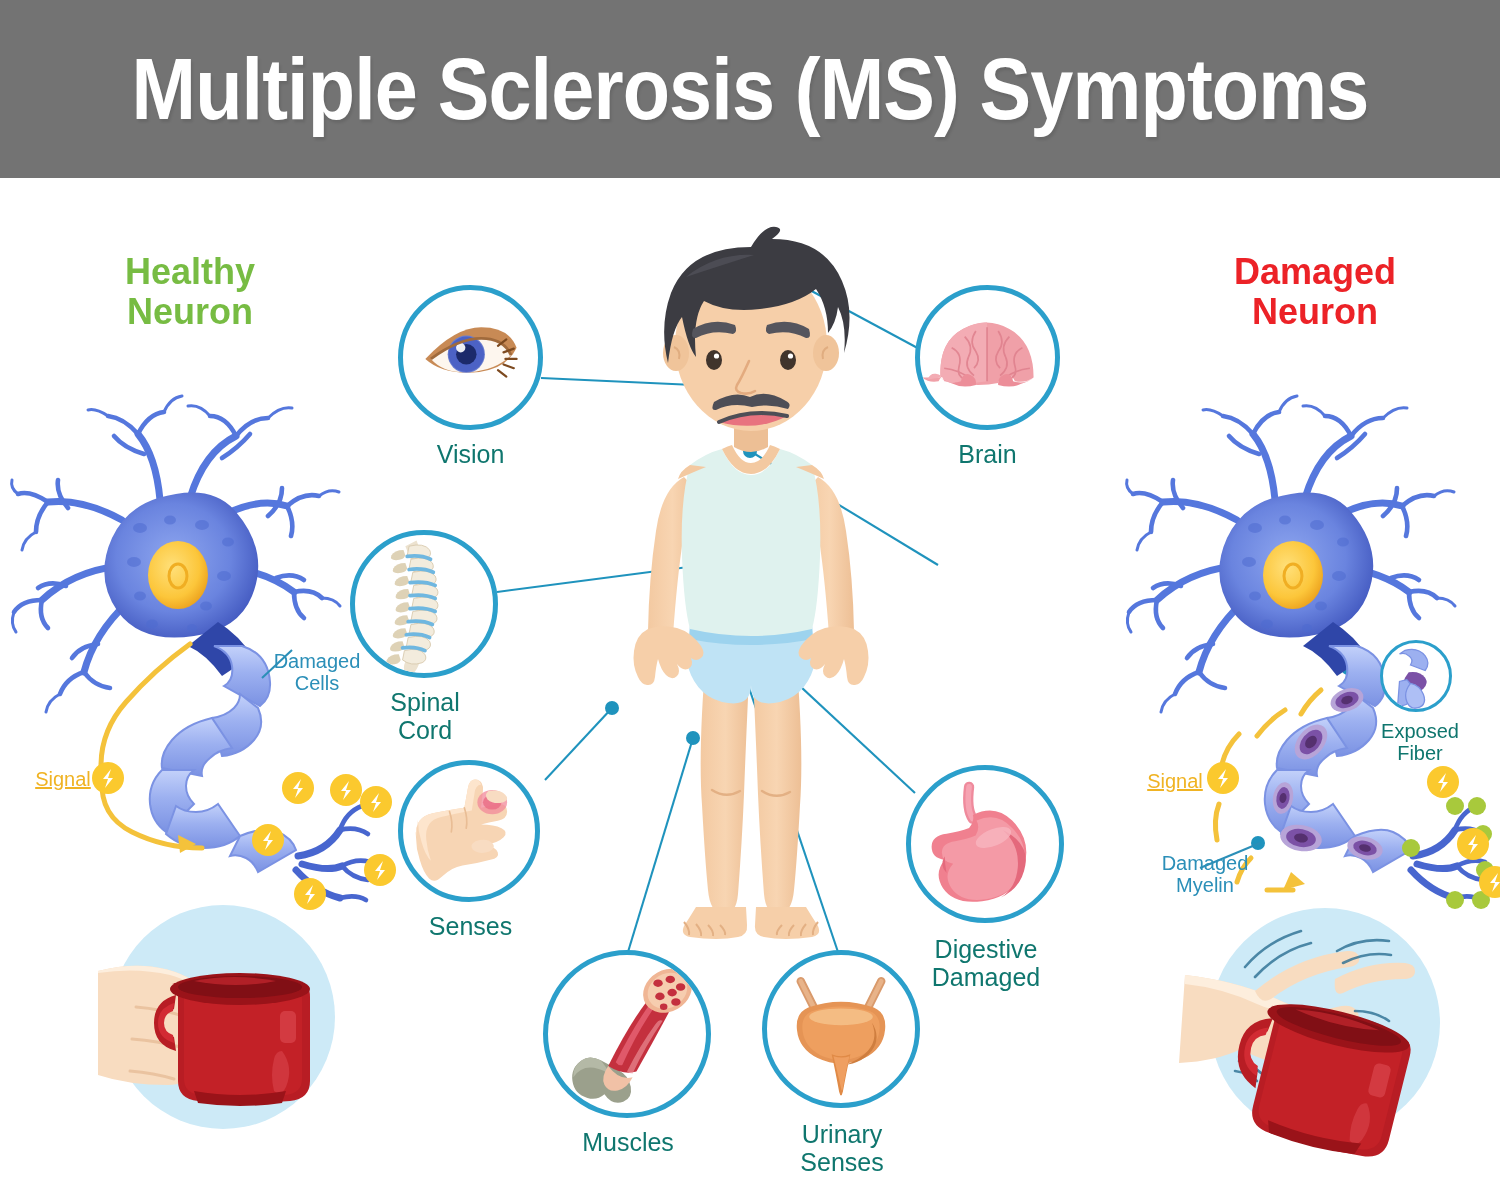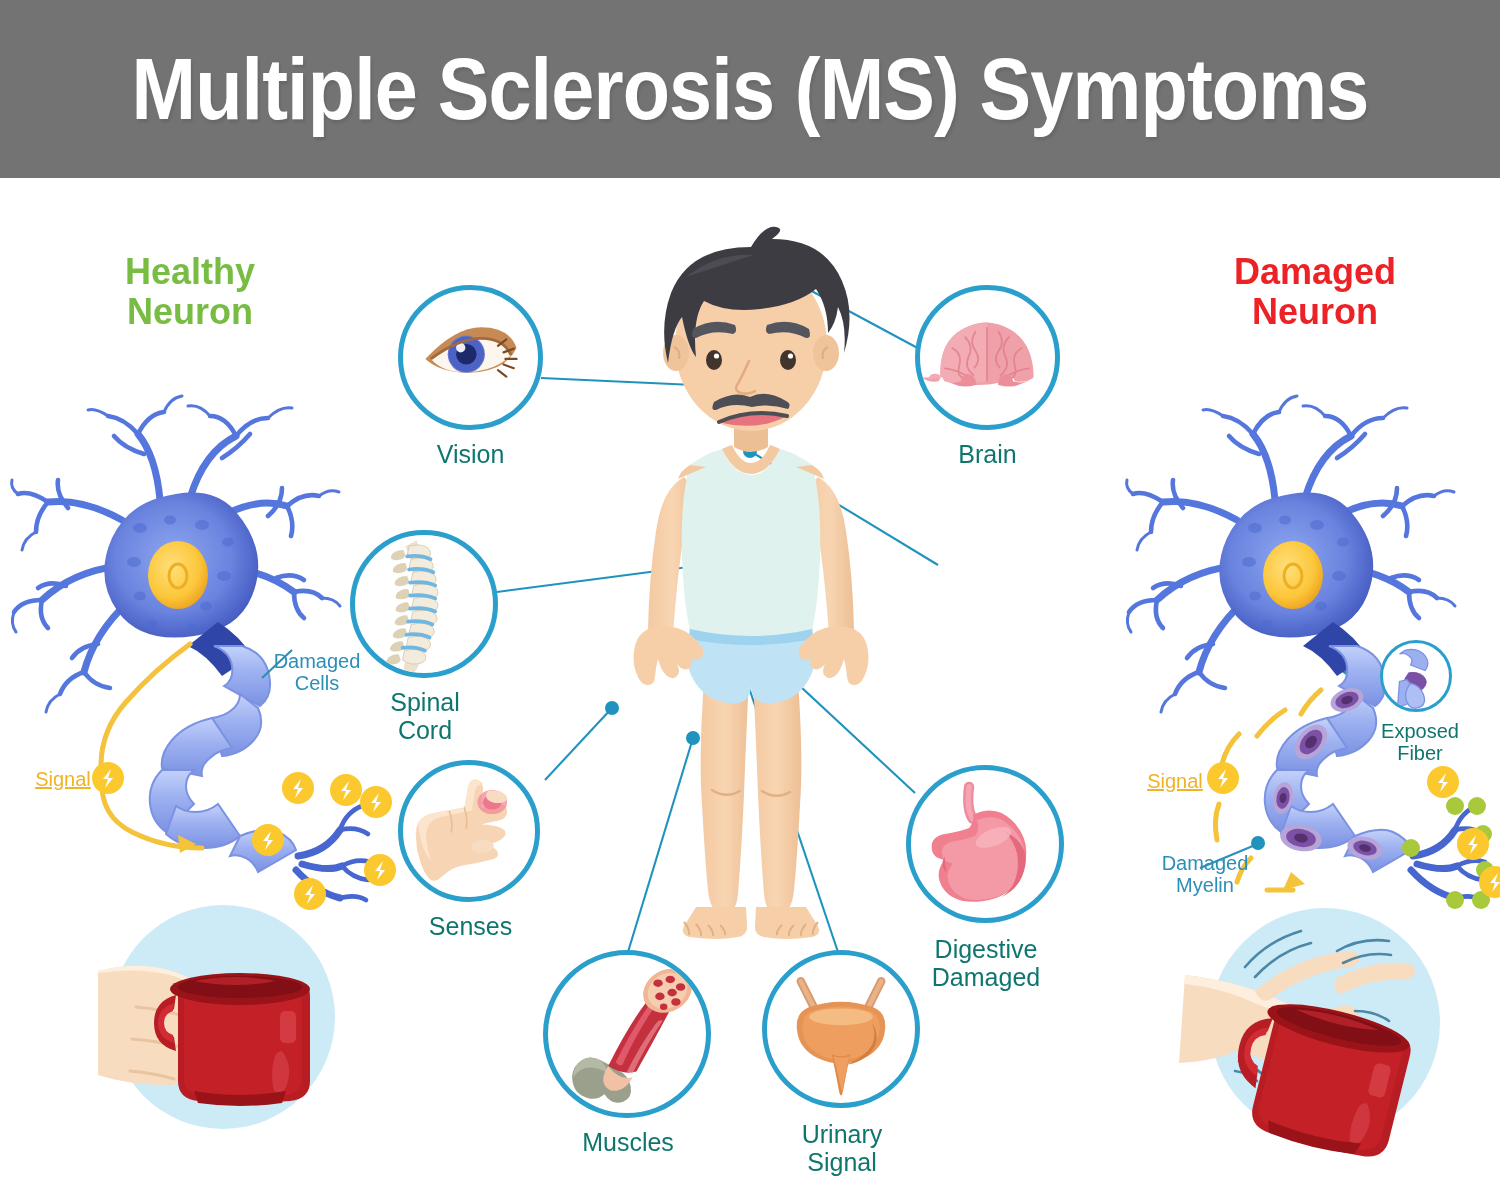--- a/index.html
+++ b/index.html
@@ -339,21 +339,21 @@
         <path d="M122 28 l-14 28" stroke="#e8b389" stroke-width="5" stroke-linecap="round" fill="none"></path>
         <path d="M44 56 q35 -12 70 0 q14 6 12 24 q-2 20 -22 30 q-25 12 -50 0 q-20 -10 -22 -30 q-2 -18 12 -24 z" fill="#e59455"></path>
         <path d="M48 60 q31 -10 62 0 q12 5 10 21 q-2 17 -19 26 q-22 10 -44 0 q-17 -9 -19 -26 q-2 -16 10 -21 z" fill="#ee9f5f"></path>
         <ellipse cx="79" cy="66" rx="34" ry="9" fill="#f6c58f" opacity=".75"></ellipse>
         <path d="M112 72 q8 20 -8 34 q-14 12 -30 12 q26 0 38 -16 q10 -14 0 -30 z" fill="#cf7e3f"></path>
         <path d="M69 106 q10 4 20 0 q-4 18 -8 40 q-2 8 -4 0 q-4 -22 -8 -40 z" fill="#e08a46"></path>
         <path d="M71 108 q9 3 17 0 q-4 16 -7 34 q-1 6 -2 0 q-4 -18 -8 -34 z" fill="#ef9f61"></path>
       </svg>
     </div>
     <div class="cap" style="top:170px;white-space:pre-line;">Urinary
-Signal</div>
+Senses</div>
   </div>
 
   <svg style="position:absolute;left:10px;top:370px;" width="370" height="530" viewBox="0 0 370 530">
     <defs>
       <radialGradient id="somaG" cx="45%" cy="45%" r="62%">
         <stop offset="0" stop-color="#8ea6ef"></stop>
           <stop offset="60%" stop-color="#6a84df"></stop>
           <stop offset="100%" stop-color="#3f55bd"></stop>
       </radialGradient>
       <radialGradient id="nucG" cx="40%" cy="38%" r="65%">

